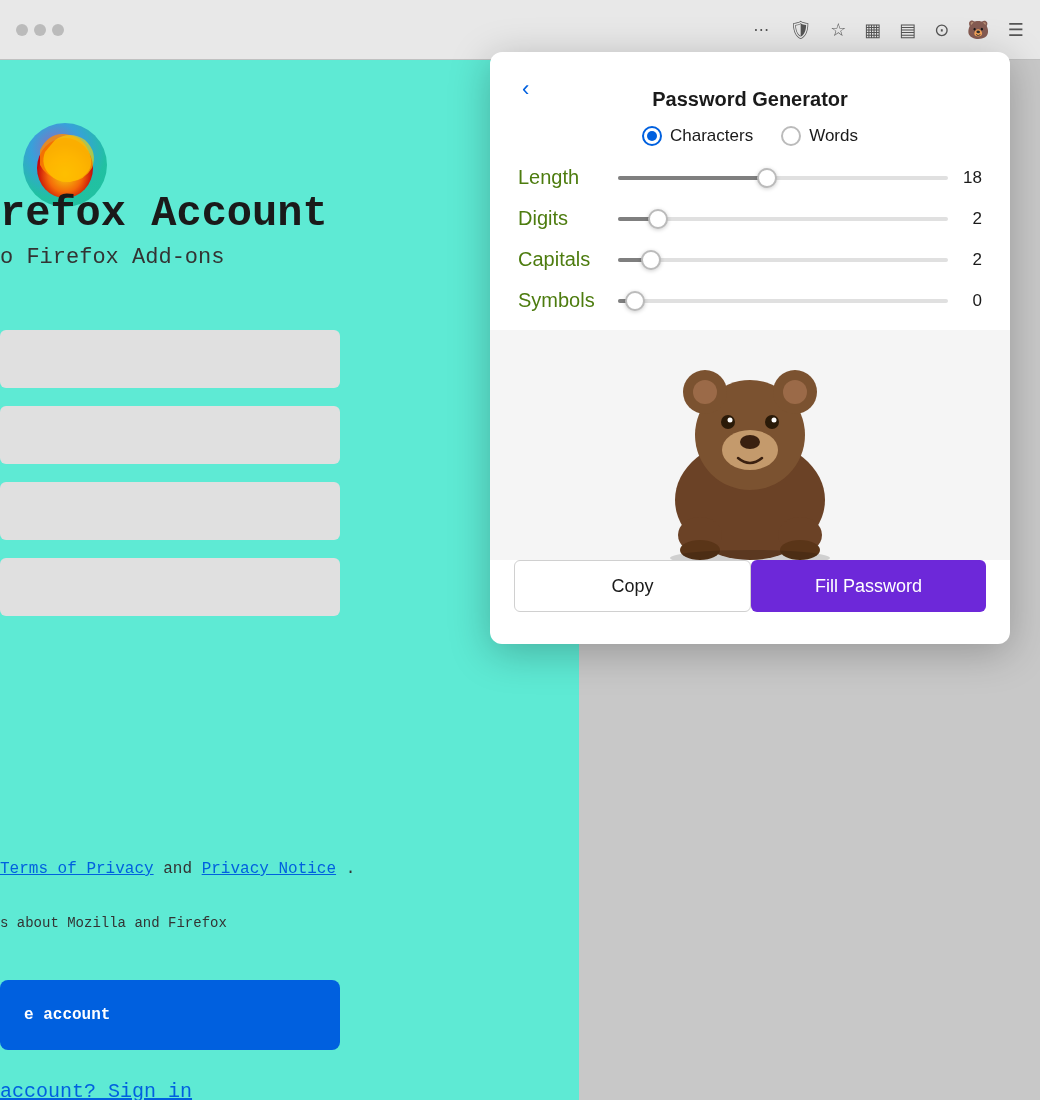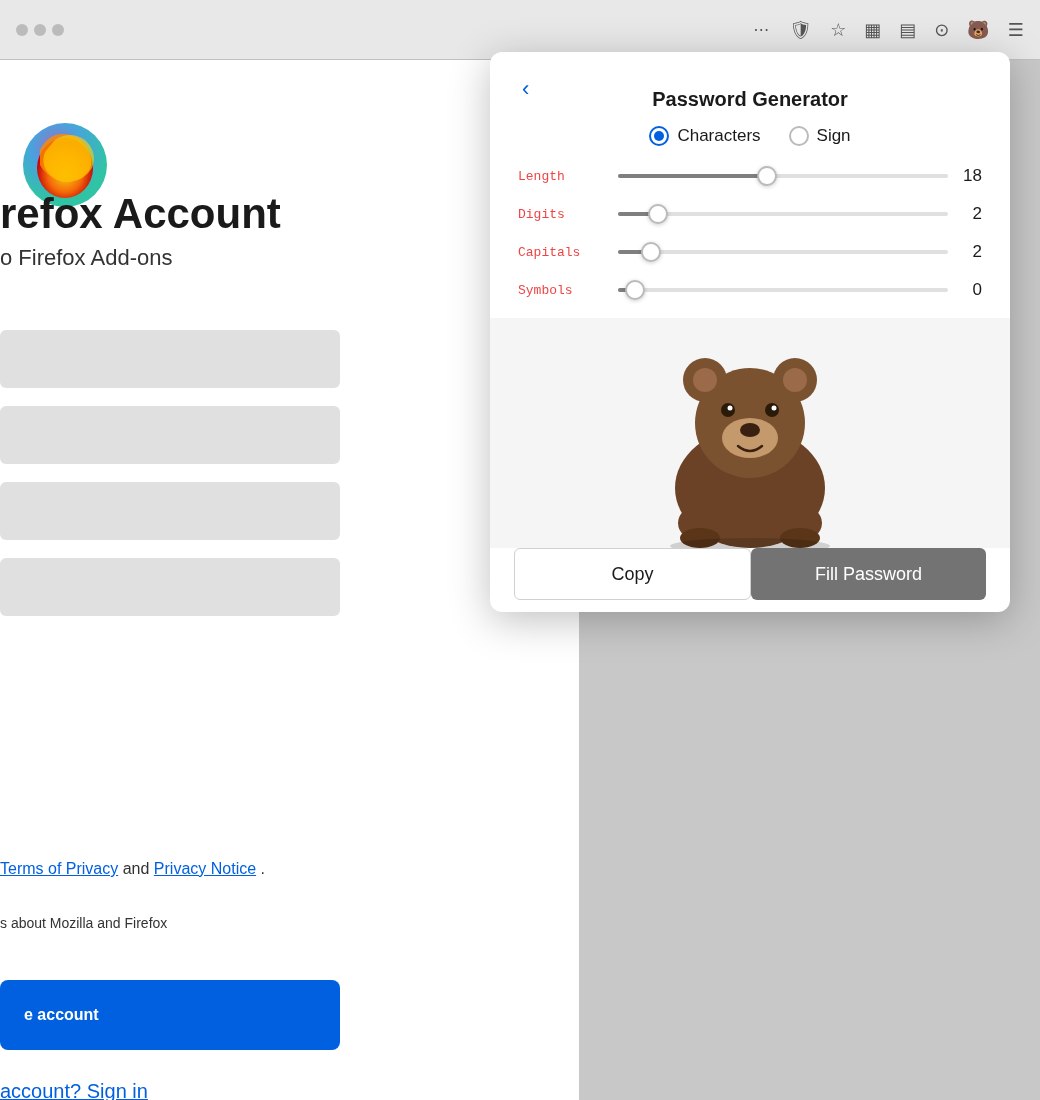--- a/index.html
+++ b/index.html
@@ -39,22 +39,23 @@
       letter-spacing: 2px; font-size: 16px; color: #555;
     }
 
     
     .webpage-bg {
       position: absolute;
       top: 60px;
       left: 0;
       width: 579px;
       height: 1040px;
-      background: #ffffff;
+      background: #5eead4;
       overflow: hidden;
+      font-family: Liberation Mono, monospace;
     }
 
     .form-fields {
       position: absolute;
       top: 270px;
       left: 0px;
       display: flex;
       flex-direction: column;
       gap: 18px;
     }
@@ -197,24 +198,23 @@
     }
 
     .slider-row {
       display: flex;
       align-items: center;
       margin-bottom: 18px;
     }
 
     .slider-label {
       width: 90px;
-      font-size: 13px;
-      color: #ef4444;
+      font-size: 20px;
+      color: #4d7c0f;
       flex-shrink: 0;
-      font-family: Liberation Mono, monospace;
     }
 
     .slider-track-container {
       flex: 1;
       height: 4px;
       background: #e0e0e0;
       border-radius: 2px;
       position: relative;
       margin: 0 10px;
     }
@@ -314,38 +314,38 @@
       right: -6px;
       top: -3px;
       width: 10px;
       height: 10px;
       border-radius: 50%;
       background: #4caf50;
     }
 
     .pw-actions {
       display: flex;
-      padding: 0 24px 12px;
+      padding: 0 24px 32px;
     }
 
     .btn-copy {
       flex: 1;
       height: 52px;
       background: white;
       border: 1.5px solid #d0d0d0;
       border-radius: 6px;
       font-size: 18px;
       color: #1a1a1a;
       cursor: pointer;
     }
 
     .btn-fill {
       flex: 1;
       height: 52px;
-      background: #737373;
+      background: #6d28d9;
       border: none;
       border-radius: 6px;
       font-size: 18px;
       color: white;
       cursor: pointer;
       font-weight: 500;
     }
 
     
     .ff-logo-circle {
@@ -436,21 +436,21 @@
 
   <div class="pw-type-row">
     <div class="radio-option">
       <div class="radio-circle selected">
         <div class="radio-inner"></div>
       </div>
       <span>Characters</span>
     </div>
     <div class="radio-option">
       <div class="radio-circle"></div>
-      <span>Sign</span>
+      <span>Words</span>
     </div>
   </div>
 
   <div class="sliders-section">
 
     <div class="slider-row">
       <span class="slider-label">Length</span>
       <div class="slider-track-container">
         <div class="slider-fill" style="width:45%"></div>
         <div class="slider-thumb" style="left:45%"></div>

